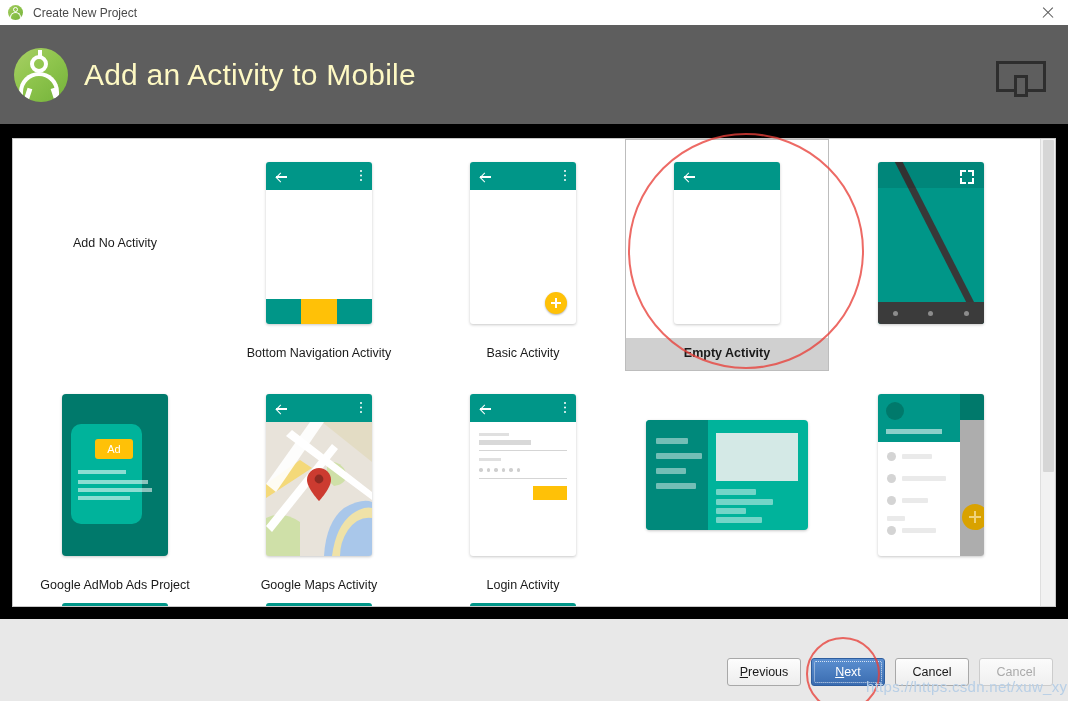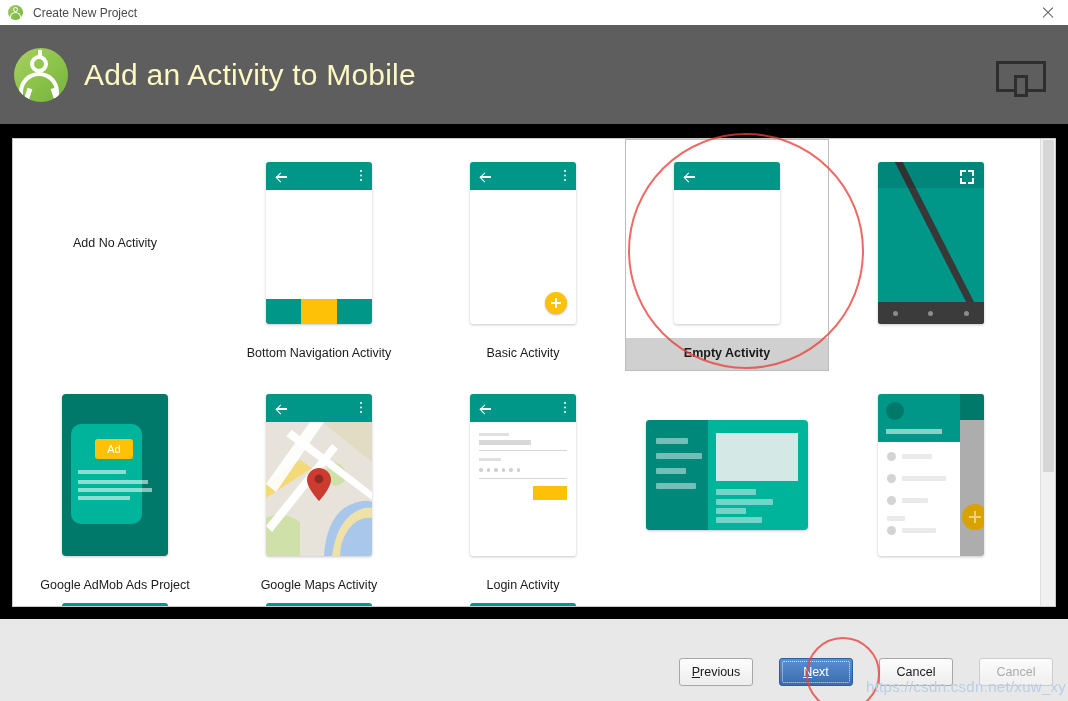--- a/index.html
+++ b/index.html
@@ -455,21 +455,21 @@
   .footer {
     position: absolute;
     left: 0; top: 619px;
     width: 1068px; height: 82px;
     background: #e8e8e8;
   }
   .btn-row {
     position: absolute;
     right: 15px; top: 39px;
     display: flex;
-    gap: 26px;
+    gap: 10px;
   }
   .btn {
     width: 72px; height: 26px;
     border: 1px solid #a8a8a8;
     border-radius: 3px;
     background: linear-gradient(#fdfdfd, #ededed);
     font-size: 12.5px;
     color: #1a1a1a;
     display: flex;
     align-items: center;
@@ -768,13 +768,13 @@
       <span>Cancel</span>
     </div>
     <div class="btn disabled">
       <span>Cancel</span>
     </div>
   </div>
 </div>
 
 <div class="annot" id="annot-empty"></div>
 <div class="annot" id="annot-next"></div>
-<div class="watermark">https://csdn.csdn.net/xuw_xy</div>
+<div class="watermark">https://https.csdn.net/xuw_xy</div>
 
 </body></html>

